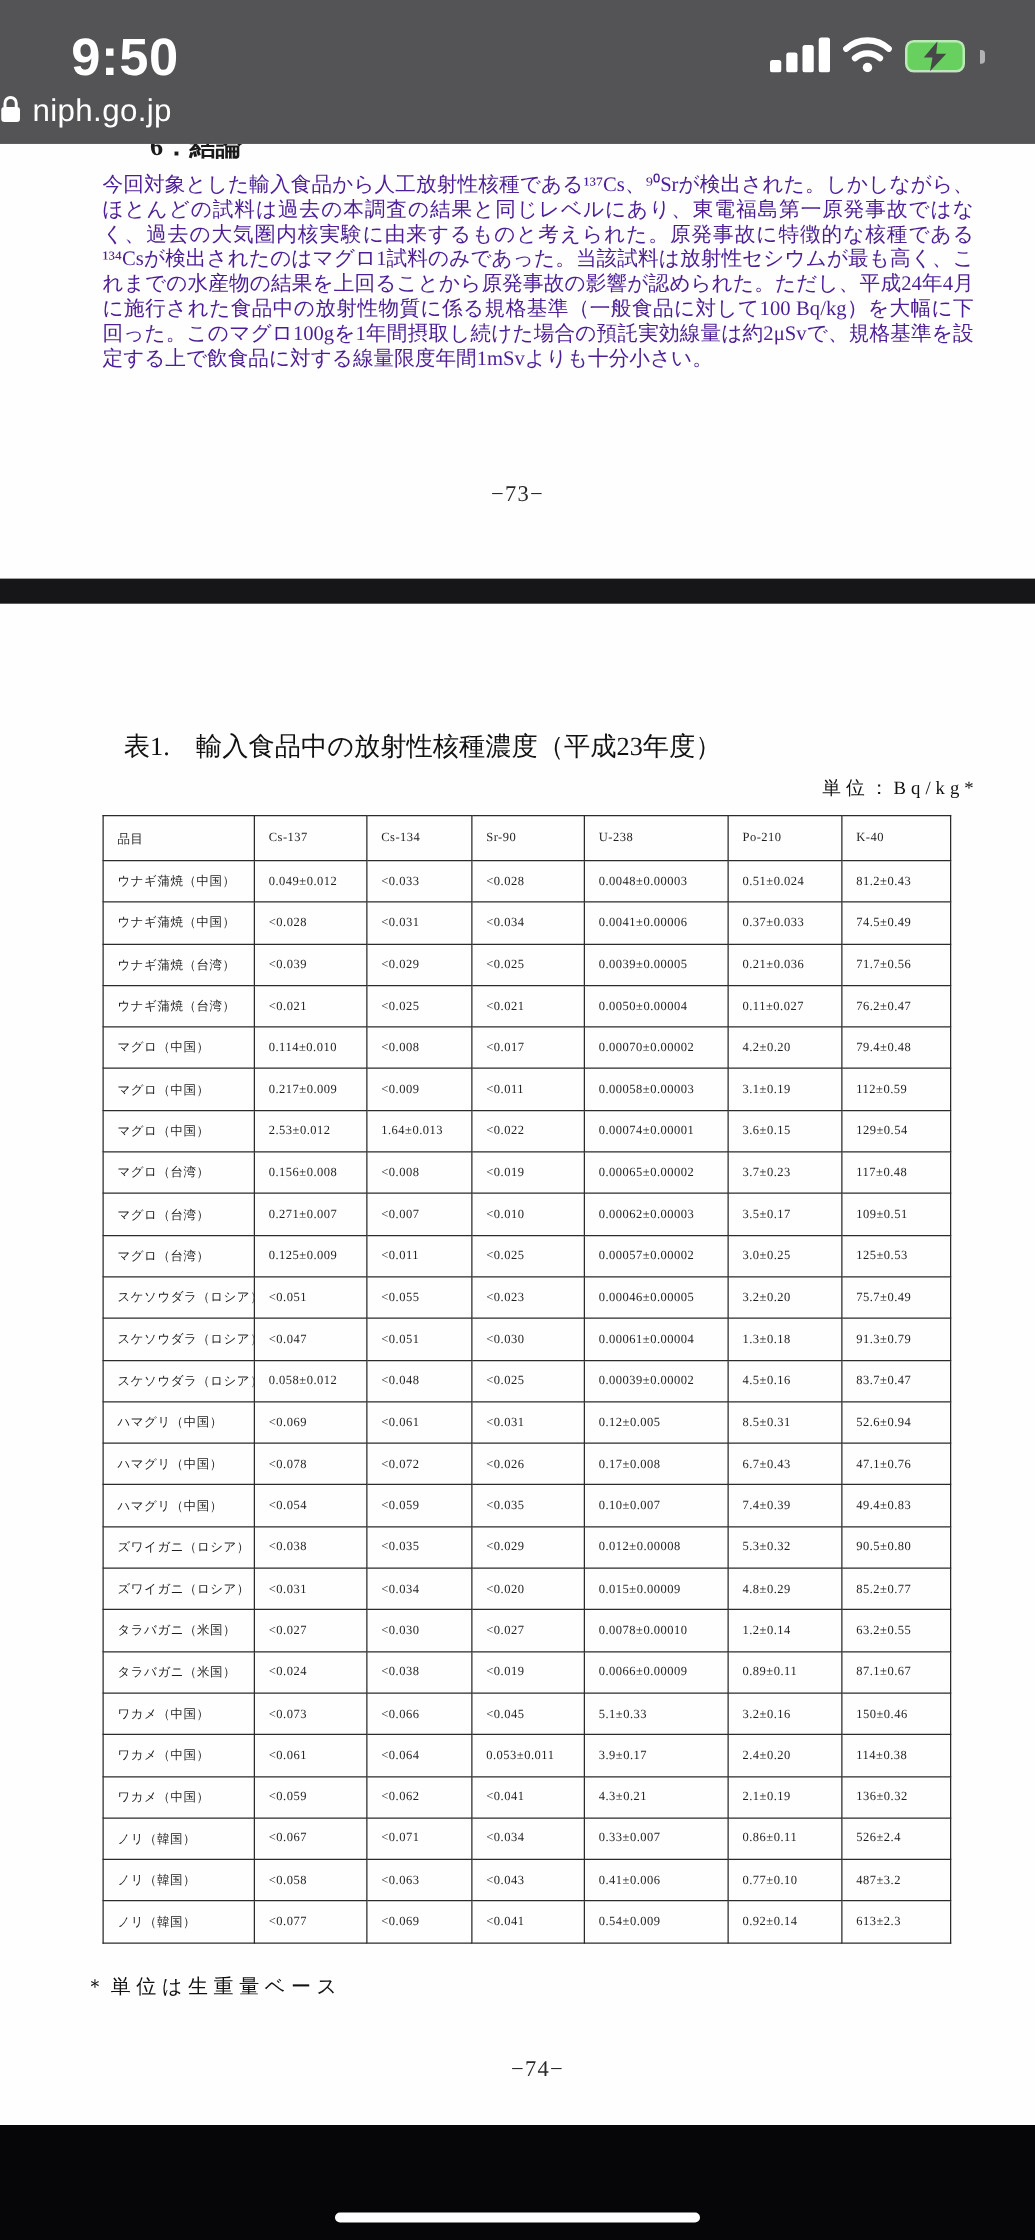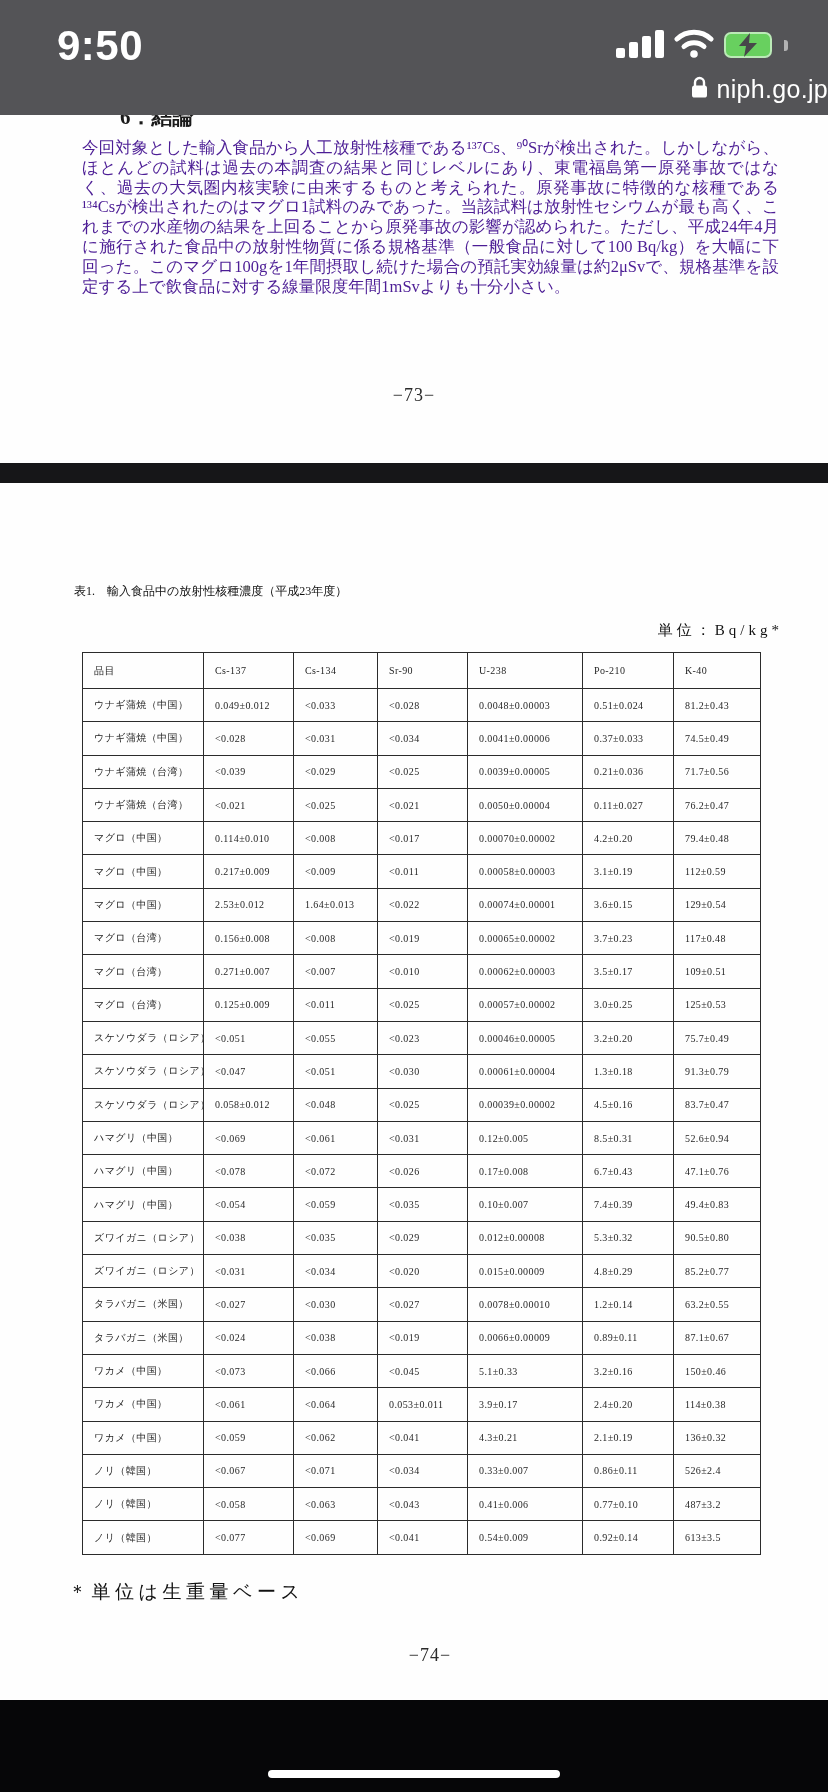--- a/index.html
+++ b/index.html
@@ -7,21 +7,21 @@
        font-family:"Liberation Sans",sans-serif;overflow:hidden;}
   .screen{position:absolute;inset:0;}
 
   
   .chrome{position:absolute;left:0;top:0;width:828px;height:115px;background:#545457;z-index:5;}
   .time{position:absolute;left:57px;top:22px;color:#ffffff;font-size:42px;font-weight:700;letter-spacing:.5px;}
   .status-icons{position:absolute;right:40px;top:30px;display:flex;align-items:center;gap:10px;height:30px;}
   .battery{position:relative;width:48px;height:26px;border-radius:7px;background:#68d05f;
            border:2px solid rgba(255,255,255,.55);box-sizing:border-box;display:flex;align-items:center;justify-content:center;}
   .battery-nub{width:4px;height:11px;background:rgba(255,255,255,.55);border-radius:0 3px 3px 0;margin-left:2px;}
-  .url-bar{position:absolute;left:0;top:68px;width:828px;height:42px;display:flex;align-items:center;justify-content:flex-end;gap:9px;cursor:pointer;}
+  .url-bar{position:absolute;left:0;top:68px;width:828px;height:42px;display:flex;align-items:center;justify-content:flex-start;gap:9px;cursor:pointer;}
   .url-text{color:#ffffff;font-size:25px;letter-spacing:.3px;}
 
   
   .pdf-area{position:absolute;left:0;top:0;width:828px;height:1556px;}
   .page{position:absolute;left:0;width:828px;background:#fefefe;}
   .page73{top:115px;height:348px;}
   .page-gap{position:absolute;left:0;top:463px;width:828px;height:20px;background:#161618;}
   .page74{top:483px;height:1217px;}
   .bottom-bar{position:absolute;left:0;top:1700px;width:828px;height:92px;background:#060608;z-index:5;}
   .home-indicator{position:absolute;left:50%;top:70px;transform:translateX(-50%);width:292px;height:8px;border-radius:4px;background:#ffffff;}
@@ -30,30 +30,30 @@
   .heading-clip{position:absolute;left:120px;top:0px;height:13px;width:400px;overflow:hidden;}
   .heading-clip span{display:block;margin-top:-12px;font-family:"Liberation Serif",serif;font-weight:700;font-size:21px;color:#1a1a1a;}
   .para{position:absolute;left:82px;top:23px;width:697px;font-family:"Liberation Serif",serif;
         font-size:16.5px;line-height:19.8px;color:#4c1d95;text-align:justify;text-align-last:left;}
   .pagenum{position:absolute;left:0;width:828px;text-align:center;font-family:"Liberation Serif",serif;
            font-size:18px;color:#2a2a2a;letter-spacing:1px;}
   .pn73{top:270px;}
   .pn74{top:1162px;margin-left:16px;}
 
   
-  .tbl-title{position:absolute;left:74px;top:100px;font-family:"Liberation Serif",serif;font-size:12px;color:#111;}
+  .tbl-title{position:absolute;left:99px;top:100px;font-family:"Liberation Serif",serif;font-size:21px;color:#111;}
   .unit-label{position:absolute;right:45px;top:138px;font-family:"Liberation Serif",serif;font-size:15px;
               letter-spacing:4px;color:#111;}
   table.rad{position:absolute;left:82px;top:169px;border-collapse:collapse;table-layout:fixed;width:678px;
             font-family:Liberation Serif, serif;font-size:10px;color:#1f1f1f;letter-spacing:.4px;}
   table.rad th,table.rad td{border:1.4px solid #2b2b2b;text-align:left;padding:0 4px 0 11px;
             overflow:hidden;white-space:nowrap;font-weight:400;}
   table.rad th{height:35px;}
   table.rad td{height:32.3px;}
-  .footnote{position:absolute;left:68px;top:1096px;font-family:"Liberation Serif",serif;font-size:19px;
+  .footnote{position:absolute;left:68px;top:1096px;font-family:"Liberation Serif",serif;font-size:16px;
             letter-spacing:4.5px;color:#111;}
 </style>
 </head>
 <body>
 
 <div class="screen">
 
   <div class="pdf-area">
 
     <div class="page page73">
@@ -317,21 +317,21 @@
               <td>0.77±0.10</td>
               <td>487±3.2</td>
             </tr>
             <tr>
               <td>ノリ（韓国）</td>
               <td>&lt;0.077</td>
               <td>&lt;0.069</td>
               <td>&lt;0.041</td>
               <td>0.54±0.009</td>
               <td>0.92±0.14</td>
-              <td>613±3.5</td>
+              <td>613±2.3</td>
             </tr>
           </tbody>
       </table>
 
       <div class="footnote">＊単位は生重量ベース</div>
       <div class="pagenum pn74">−74−</div>
     </div>
   </div>
 
   <div class="chrome">

